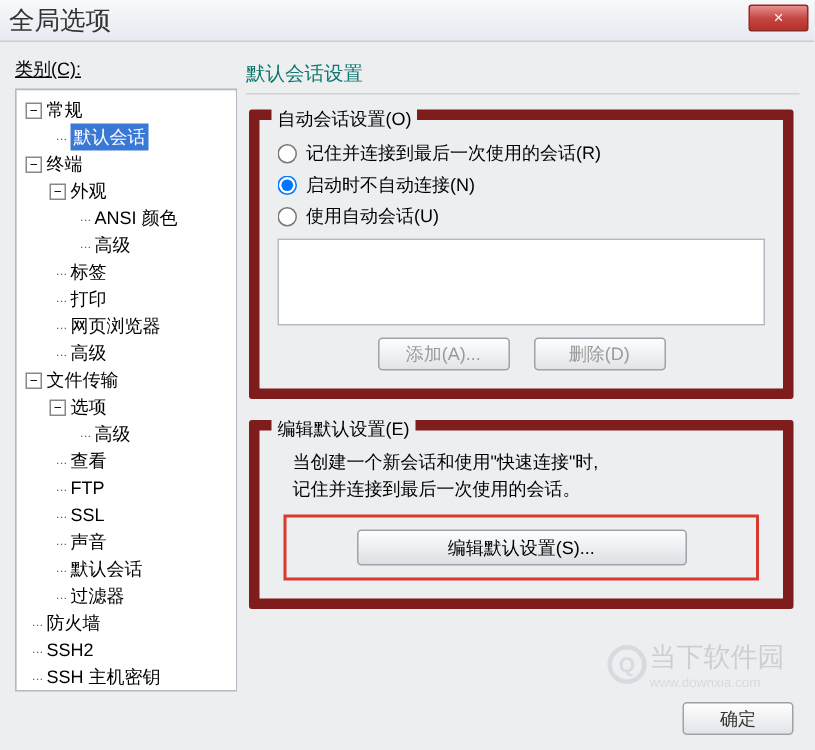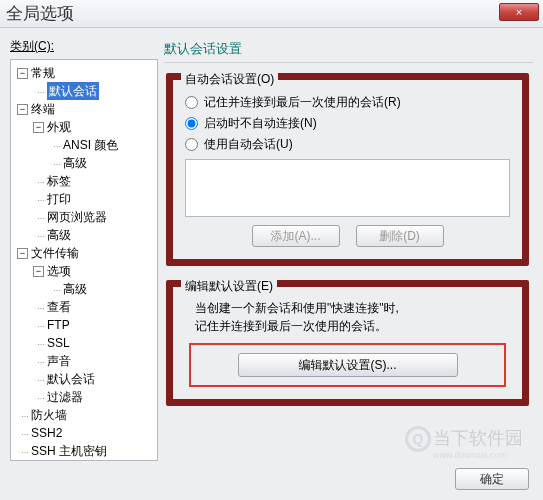--- a/index.html
+++ b/index.html
@@ -175,21 +175,21 @@
 .footer .btn { min-width: 74px; height: 22px; }
 .watermark {
   position: absolute;
   right: 20px;
   bottom: 40px;
   opacity: 0.22;
   font-size: 18px;
   color: #567;
   pointer-events: none;
   display: flex;
-  align-items: flex-start;
+  align-items: center;
   gap: 2px;
 }
 .watermark .q {
   width: 26px; height: 26px; border: 3px solid #89a; border-radius: 50%;
   display: flex; align-items: center; justify-content: center;
   font-weight: bold; font-size: 14px; color: #89a;
 }
 .watermark .sub { font-size: 9px; display: block; color:#89a; }
 </style>
 </head>

